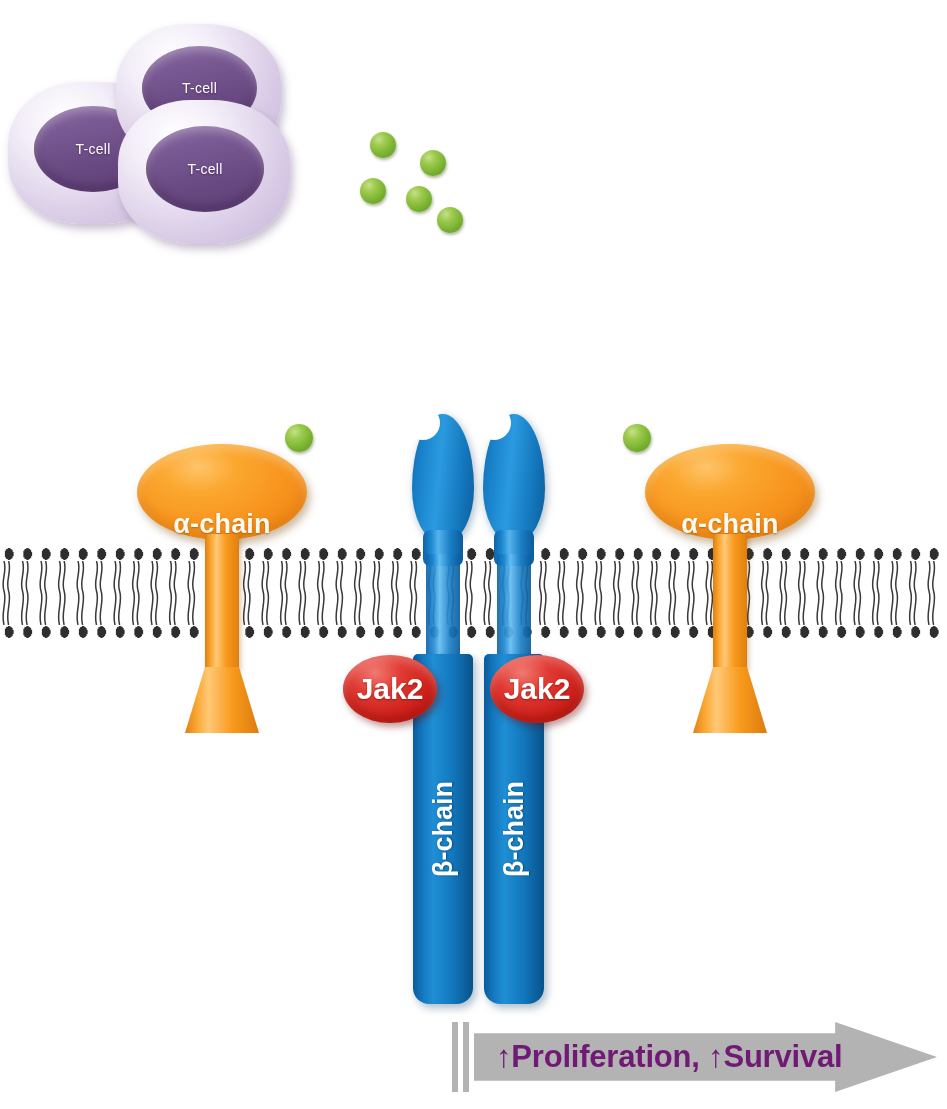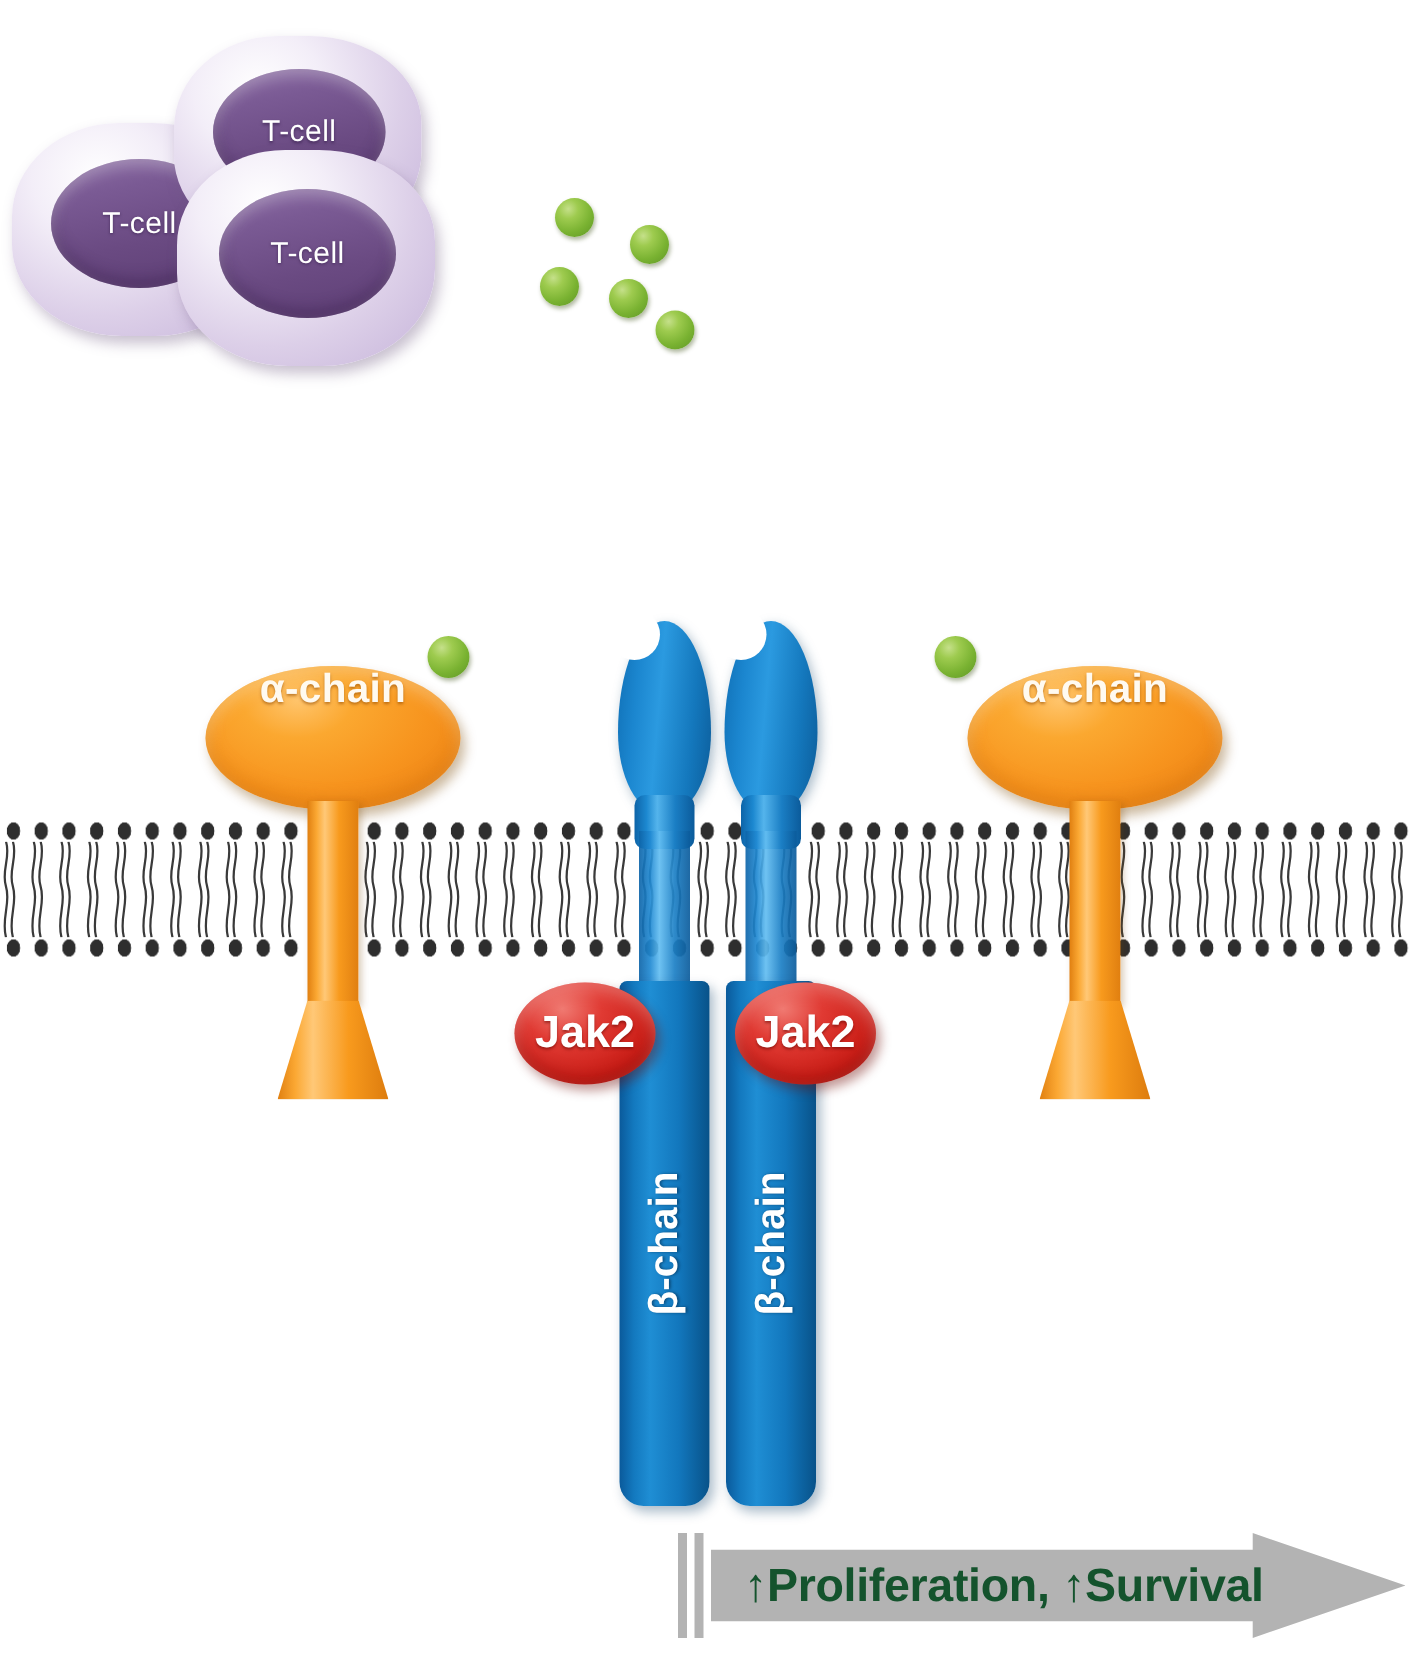--- a/index.html
+++ b/index.html
@@ -17,21 +17,21 @@
     background:radial-gradient(ellipse at 34% 26%, #ffffff 0%, #f3eef8 28%, #dccfe8 62%, #c6b4da 100%);
     box-shadow:3px 5px 9px rgba(110,90,130,.38);
   }
   .tcell .nucleus{
     position:absolute;border-radius:50%;
     background:linear-gradient(168deg,#8d6ea6 0%,#7a5a94 26%,#6a4a82 62%,#5e3f75 100%);
     box-shadow:inset 0 4px 9px rgba(255,255,255,.30), inset 0 -5px 10px rgba(50,25,70,.42);
     display:flex;align-items:center;justify-content:center;
   }
   .tcell .nucleus span{
-    color:#ffffff;font-size:20px;letter-spacing:.3px;
+    color:#ffffff;font-size:14px;letter-spacing:.3px;
     text-shadow:0 1px 2px rgba(40,20,60,.55);
   }
 
   #tcell-top   {left:108px;top:0px;  width:165px;height:140px;}
   #tcell-top .nucleus   {left:26px;top:22px;width:115px;height:84px;}
   #tcell-left  {left:0px;  top:58px; width:170px;height:142px;}
   #tcell-left .nucleus  {left:26px;top:24px;width:118px;height:86px;}
   #tcell-right {left:110px;top:76px; width:172px;height:144px;}
   #tcell-right .nucleus {left:28px;top:26px;width:118px;height:86px;}
 
@@ -51,21 +51,21 @@
   .leaflet.bot{bottom:0;}
   .tails{position:absolute;left:0;top:16px;width:100%;height:64px;overflow:hidden;}
   .tails svg{display:block;}
 
   
   .alpha{position:absolute;}
   .alpha .head{
     position:absolute;left:0;top:0;width:170px;height:96px;border-radius:50%;
     background:radial-gradient(ellipse at 36% 24%, #ffc46b 0%, #fba830 24%, #f7941e 58%, #e87d12 100%);
     box-shadow:3px 5px 8px rgba(120,70,0,.38), inset 0 -6px 12px rgba(190,95,0,.30), inset 0 5px 10px rgba(255,230,180,.45);
-    display:flex;align-items:flex-start;justify-content:center;
+    display:flex;align-items:flex-end;justify-content:center;
   }
   .alpha .head span{
     color:#fffaf0;font-size:27px;font-weight:bold;letter-spacing:.2px;
     text-shadow:0 1px 2px rgba(140,70,0,.55);
   }
   .alpha .stalk{
     position:absolute;width:34px;
     background:linear-gradient(90deg,#e07f10 0%,#fba833 18%,#ffc877 34%,#f89a1d 62%,#e07f10 100%);
     box-shadow:2px 2px 5px rgba(120,70,0,.30);
   }
@@ -126,21 +126,21 @@
   
   .outcome{position:absolute;left:452px;top:1018px;width:485px;height:78px;}
   .outcome .tick{position:absolute;top:4px;width:6px;height:70px;background:#b3b3b3;}
   .outcome .arrow{
     position:absolute;left:22px;top:4px;width:463px;height:70px;
     background:#b3b3b3;
     clip-path:polygon(0% 16%, 78% 16%, 78% 0%, 100% 50%, 78% 100%, 78% 84%, 0% 84%);
     display:flex;align-items:center;
   }
   .outcome .arrow span{
-    padding-left:22px;color:#14532d;font-size:31px;font-weight:bold;letter-spacing:-.2px;
+    padding-left:22px;color:#701a75;font-size:31px;font-weight:bold;letter-spacing:-.2px;
     white-space:nowrap;
   }
 </style>
 </head>
 <body>
 
 <div class="stage">
 
   <div class="tcell-cluster">
 

